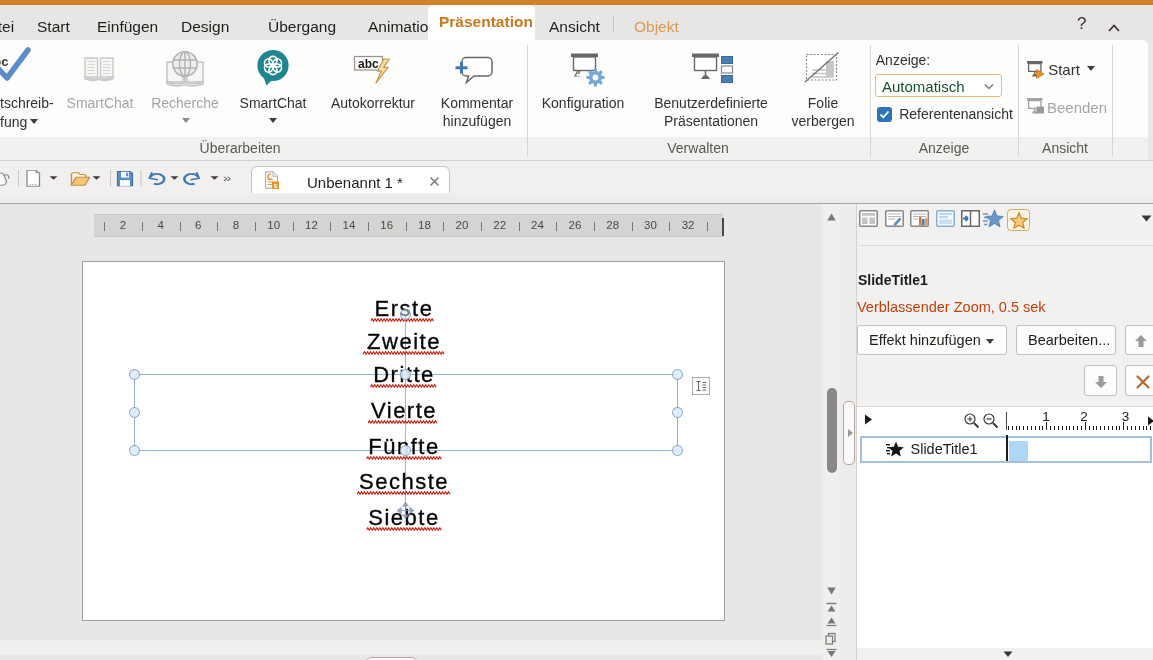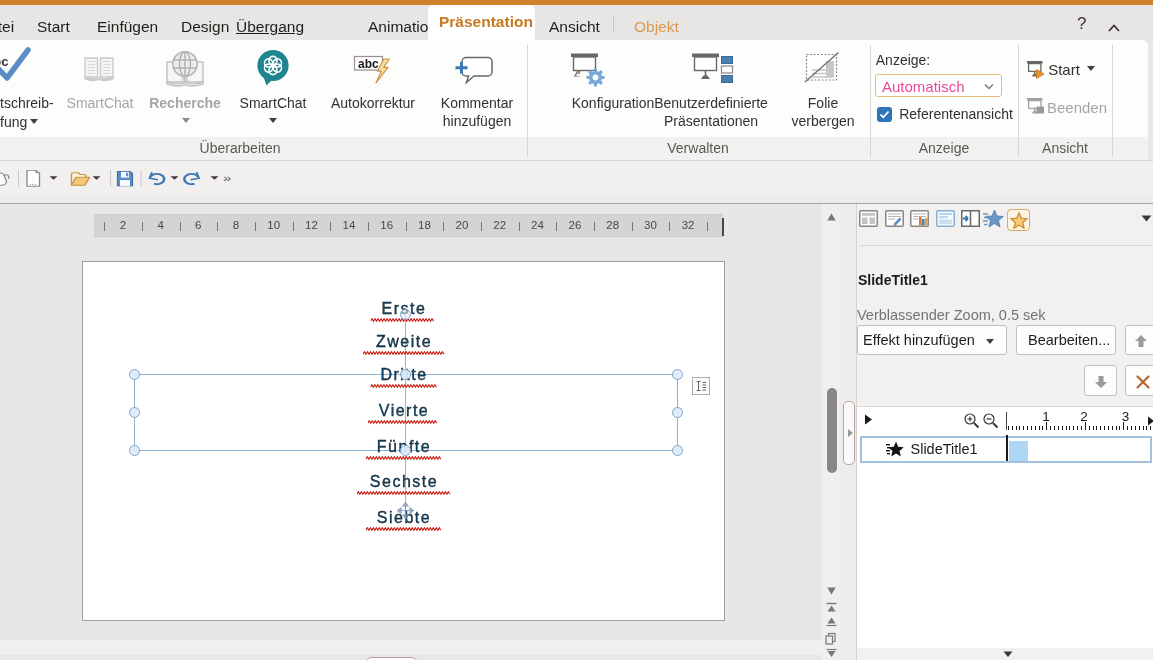--- a/index.html
+++ b/index.html
@@ -21,21 +21,21 @@
   .darr { position:absolute; width:0; height:0; border-left:4px solid transparent; border-right:4px solid transparent; border-top:5px solid #453A40; }
   #toolbar { left:0; top:161px; width:1153px; height:34px; background:#F1F0EE; }
   #band2 { left:0; top:195px; width:1153px; height:8px; background:#EDECEB; }
   #darkline { left:0; top:203px; width:1153px; height:1px; background:#A5A3A1; }
   #doctab { position:absolute; left:251px; top:5px; width:199px; height:26.5px; z-index:3; background:#fff; border:1px solid #C7C5C3; border-bottom:none; border-radius:6px 6px 0 0; }
   #canvas { left:0; top:204px; width:840px; height:456px; background:#E8E7E5; }
   #ruler { position:absolute; left:94px; top:9.5px; width:629px; height:23px; background:#D6D4D2; border-top:1px solid #CCCAC8; border-bottom:1px solid #CCCAC8; }
   .rulnum { position:absolute; top:4px; font-size:11.5px; color:#4A4846; transform:translateX(-50%); }
   .rtick { position:absolute; top:7px; width:1px; height:9px; background:#7A7876; }
   #slide { position:absolute; left:82px; top:56.5px; width:643px; height:360px; background:#fff; border:1px solid #A19F9D; }
-  .sw { position:absolute; transform:translateX(-50%); font-size:16px; letter-spacing:1.5px; color:#0c4a6e; line-height:22px; white-space:nowrap; -webkit-text-stroke:0.35px #0E0E0E; }
+  .sw { position:absolute; transform:translateX(-50%); font-size:22px; letter-spacing:1.5px; color:#000000; line-height:22px; white-space:nowrap; -webkit-text-stroke:0.35px #0E0E0E; }
   .sw .t { display:inline-block; }
   .sw svg { position:absolute; left:50%; transform:translateX(-50%); top:20px; }
   .handle { position:absolute; width:11px; height:11px; border-radius:50%; background:rgba(222,236,250,0.92); border:1.5px solid #7FA6CB; }
   #selrect { position:absolute; border:1px solid #8FB3D4; }
   #vline { position:absolute; width:1px; background:#96B7D6; }
   #hsbar { position:absolute; left:0; top:436px; width:840px; height:15px; background:#F0EFED; }
   #bottombox { position:absolute; left:365px; top:453px; width:53px; height:12px; background:#fff; border:1px solid #B3A2A0; border-radius:7px 7px 0 0; }
   #vsb { left:822px; top:204px; width:18px; height:456px; background:#F0EFED; }
   #vsbthumb { position:absolute; left:5px; top:184px; width:10px; height:85px; background:#8A8886; border-radius:5px; }
   #splitter { left:840px; top:204px; width:16px; height:456px; background:#EDECEA; }
@@ -51,21 +51,21 @@
   .picon { position:absolute; top:6px; width:19px; height:17px; }
 </style>
 </head>
 <body>
 <div class="abs" id="topbar"></div>
 <div class="abs" id="menubar">
   <span class="menuitem" style="left:-22px;">Datei</span>
   <span class="menuitem" style="left:37px;">Start</span>
   <span class="menuitem" style="left:97px;">Einfügen</span>
   <span class="menuitem" style="left:181px;">Design</span>
-  <span class="menuitem" style="left:236px;text-decoration:underline;">Übergang</span>
+  <span class="menuitem" style="left:268px;">Übergang</span>
   <span class="menuitem" style="left:344px;margin-left:24px;">Animation</span>
   <span class="menuitem" style="left:549px;">Ansicht</span>
   <span class="menuitem" style="left:634px;color:#DC9A50;">Objekt</span>
   <span class="menuitem" style="left:1077px;top:9px;font-size:17px;color:#3A3038;">?</span>
   <svg class="abs" style="left:1107px;top:18px;" width="14" height="10" viewBox="0 0 14 10">
       <path d="M2 8 L7 2.5 L12 8" fill="none" stroke="#3A3038" stroke-width="1.8"></path>
     </svg>
   <span class="abs" style="left:613px;top:10px;width:1px;height:18px;background:#C9C7C5;"></span>
 </div>
 <div class="abs" id="tabsel">
@@ -183,36 +183,36 @@
 <div class="abs" id="ribbonicons" style="left:0;top:40px;width:1153px;height:120px;">
   <span class="vsep" style="left:527px;top:5px;height:112px;"></span>
   <span class="vsep" style="left:870px;top:5px;height:112px;"></span>
   <span class="vsep" style="left:1018px;top:5px;height:112px;"></span>
   <span class="vsep" style="left:1112px;top:5px;height:112px;"></span>
 
   <span class="rlabel" style="left:0;top:55px;transform:none;">tschreib-</span>
   <span class="rlabel" style="left:0;top:74px;transform:none;">fung</span>
     <span class="darr" style="left:30px;top:79px;"></span>
   <span class="rlabel grey" style="left:100px;top:55px;">SmartChat</span>
-  <span class="rlabel grey" style="left:185px;top:55px;font-weight:bold;">Recherche</span>
+  <span class="rlabel grey" style="left:185px;top:55px;">Recherche</span>
     <span class="darr" style="left:182px;top:78px;border-top-color:#8A8886;"></span>
   <span class="rlabel" style="left:273px;top:55px;">SmartChat</span>
     <span class="darr" style="left:269px;top:78px;"></span>
   <span class="rlabel" style="left:373px;top:55px;">Autokorrektur</span>
   <span class="rlabel" style="left:477px;top:55px;">Kommentar</span>
   <span class="rlabel" style="left:477px;top:73px;">hinzufügen</span>
-  <span class="rlabel" style="left:613px;top:55px;">Konfiguration</span>
+  <span class="rlabel" style="left:583px;top:55px;">Konfiguration</span>
   <span class="rlabel" style="left:711px;top:55px;">Benutzerdefinierte</span>
   <span class="rlabel" style="left:711px;top:73px;">Präsentationen</span>
   <span class="rlabel" style="left:823px;top:55px;">Folie</span>
   <span class="rlabel" style="left:823px;top:73px;">verbergen</span>
 
   <span class="rlabel" style="left:903px;top:12px;">Anzeige:</span>
   <div class="abs" style="left:875px;top:34px;width:127px;height:23px;background:#fff;border:1px solid #E9BA7C;border-radius:3px;">
-    <span style="position:absolute;left:6px;top:3px;font-size:15px;color:#ec4899;">Automatisch</span>
+    <span style="position:absolute;left:6px;top:3px;font-size:15px;color:#14532d;">Automatisch</span>
     <svg style="position:absolute;right:7px;top:8px;" width="10" height="7" viewBox="0 0 10 7">
         <path d="M1 1.5 L5 5.5 L9 1.5" fill="none" stroke="#7A7876" stroke-width="1.4"></path>
       </svg>
   </div>
   <div class="abs" style="left:876.5px;top:66.5px;width:15px;height:15px;background:#2E74B8;border-radius:3px;">
     <svg width="15" height="15" viewBox="0 0 15 15">
         <path d="M3.5 7.5 L6.3 10.3 L11.5 4.5" fill="none" stroke="#fff" stroke-width="1.8"></path>
       </svg>
   </div>
   <span class="rlabel" style="left:956px;top:66px;">Referentenansicht</span>
@@ -257,20 +257,36 @@
     <path d="M152 170 L149.5 178.5 L158 180.5" fill="none" stroke="#3E78B4" stroke-width="2"></path>
     <path d="M150.5 176.5 a7.2 7.2 0 1 1 3.5 9.5" fill="none" stroke="#3E78B4" stroke-width="2.6"></path>
     <path d="M170.5 175.5 h8 l-4 5 Z" fill="#453A40"></path>
 
     <path d="M196.5 170 L199 178.5 L190.5 180.5" fill="none" stroke="#3E78B4" stroke-width="2"></path>
     <path d="M198 176.5 a7.2 7.2 0 1 0 -3.5 9.5" fill="none" stroke="#3E78B4" stroke-width="2.6"></path>
     <path d="M210.5 175.5 h8 l-4 5 Z" fill="#453A40"></path>
     <text x="223" y="183" font-size="15" fill="#5A5856" font-family="Liberation Sans">»</text>
   </g>
     </svg>
+  <div id="doctab">
+    <svg style="position:absolute;left:11px;top:4px;" width="16" height="18" viewBox="0 0 16 18">
+      <path d="M2.5 0.8 H10 L14.5 5.3 V17.2 H2.5 Z" fill="#FFFFFF" stroke="#B5B3B1" stroke-width="1.2"></path>
+      <path d="M10 0.8 V5.3 H14.5" fill="#EEEDEC" stroke="#B5B3B1" stroke-width="1"></path>
+      <g stroke="#E8A050" stroke-width="1.2">
+          <path d="M4.5 8.5 H10 M4.5 11 H10 M4.5 13.5 H9"></path>
+        </g>
+      <path d="M7.5 3.2 a2.5 2.5 0 1 0 1.2 4.6" fill="none" stroke="#E8922C" stroke-width="1.5"></path>
+      <rect x="9" y="10.5" width="7" height="7.5" fill="#E8922C"></rect>
+      <text x="10.6" y="16.8" font-size="7" font-weight="bold" fill="#FFFFFF" font-family="Liberation Sans">s</text>
+    </svg>
+    <span style="position:absolute;left:55px;top:6.5px;font-size:15px;color:#201E1C;">Unbenannt 1 *</span>
+    <svg style="position:absolute;left:176px;top:8px;" width="13" height="13" viewBox="0 0 13 13">
+        <path d="M2.5 2.5 L10.5 10.5 M10.5 2.5 L2.5 10.5" stroke="#7A7876" stroke-width="1.5"></path>
+      </svg>
+  </div>
 </div>
 <div class="abs" id="canvas">
   <div id="ruler">
     <span class="rulnum" style="left:29px;">2</span>
       <span class="rulnum" style="left:66.7px;">4</span>
       <span class="rulnum" style="left:104.3px;">6</span>
       <span class="rulnum" style="left:142px;">8</span>
       <span class="rulnum" style="left:179.7px;">10</span>
       <span class="rulnum" style="left:217.4px;">12</span>
       <span class="rulnum" style="left:255px;">14</span>
@@ -431,23 +447,23 @@
       <svg style="position:absolute;left:2px;top:2px;" width="18" height="17" viewBox="0 0 18 17">
           <path d="M9 0.8 L11.3 6.2 L17.2 6.7 L12.7 10.5 L14.1 16.2 L9 13.1 L3.9 16.2 L5.3 10.5 L0.8 6.7 L6.7 6.2 Z" fill="#F4C878" stroke="#C8882C" stroke-width="1.2"></path>
         </svg>
     </div>
     <svg style="position:absolute;left:284px;top:11px;" width="11" height="7" viewBox="0 0 11 7">
         <path d="M0.5 0.5 H10.5 L5.5 6.5 Z" fill="#3A3836"></path>
       </svg>
   </div>
   <div style="position:absolute;left:2px;top:41px;width:294px;height:1px;background:#DCDAD8;"></div>
   <span style="position:absolute;left:1px;top:68px;font-size:14px;font-weight:bold;color:#1A1A1A;">SlideTitle1</span>
-  <span style="position:absolute;left:0px;top:95px;font-size:14.5px;color:#737373;margin-top:8px;">Verblassender Zoom, 0.5 sek</span>
+  <span style="position:absolute;left:0px;top:95px;font-size:14.5px;color:#c2410c;">Verblassender Zoom, 0.5 sek</span>
   <div class="btn" style="left:0px;top:121px;width:150px;height:30px;">
-    <span style="position:absolute;left:5px;top:6px;">Effekt hinzufügen</span>
+    <span style="position:absolute;left:11px;top:6px;">Effekt hinzufügen</span>
     <span class="darr" style="right:12px;top:13px;"></span>
   </div>
   <div class="btn" style="left:159px;top:121px;width:100px;height:30px;">
       <span style="position:absolute;left:11px;top:6px;">Bearbeiten...</span>
     </div>
   <div class="btn" style="left:268px;top:121px;width:36px;height:30px;">
     <svg style="position:absolute;left:7px;top:7px;" width="16" height="16" viewBox="0 0 16 16">
         <path d="M8 2 L14 8 H10.5 V14 H5.5 V8 H2 Z" fill="#9C9A98"></path>
       </svg>
   </div>

